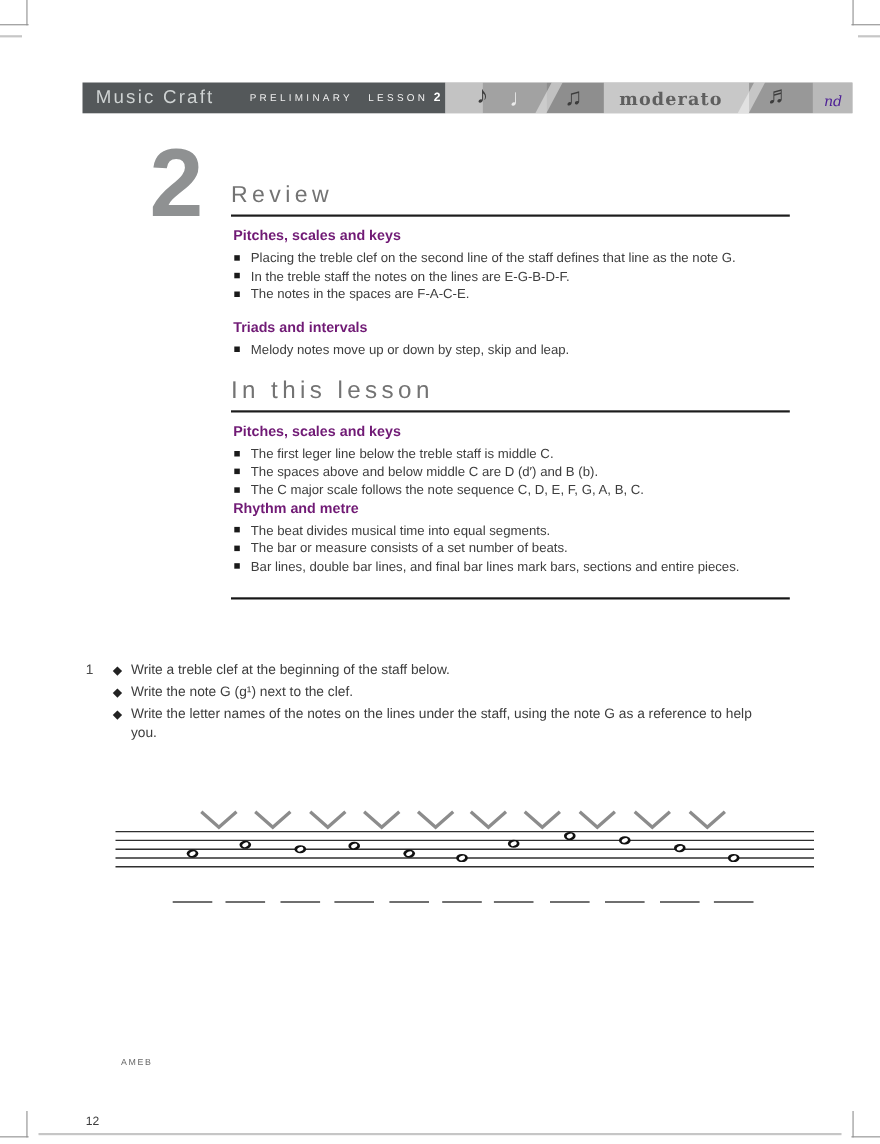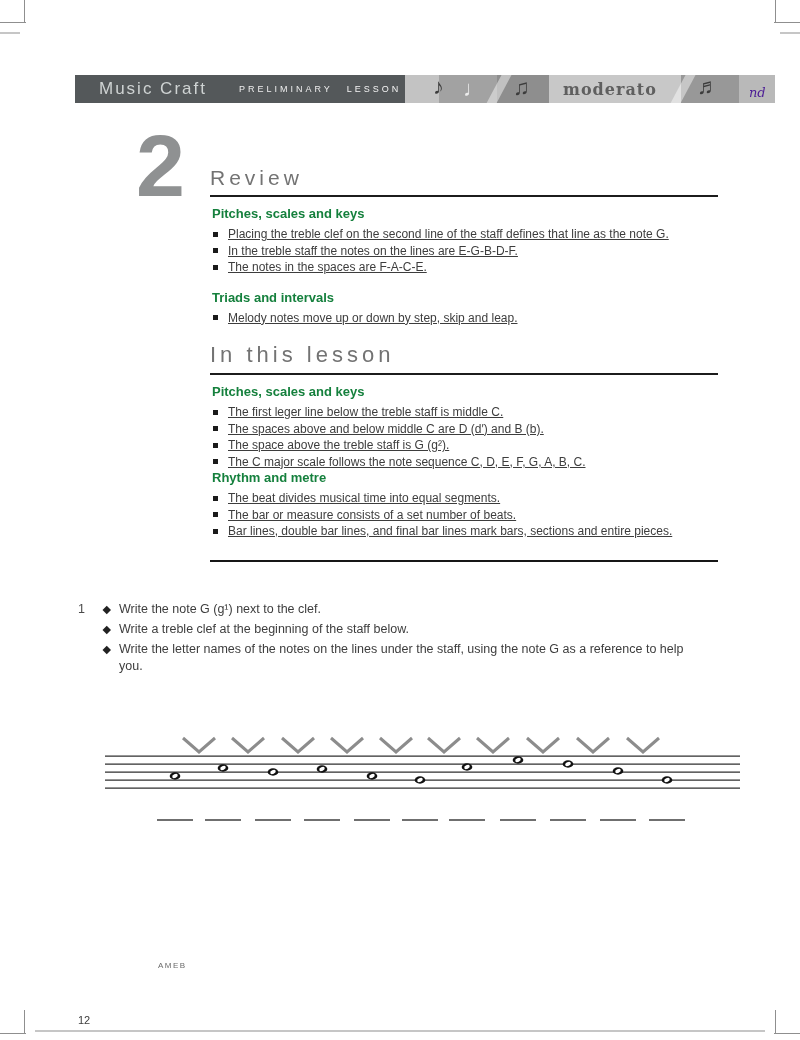--- a/index.html
+++ b/index.html
@@ -6,21 +6,21 @@
   .page{position:relative;width:800px;height:1040px;background:#ffffff;overflow:hidden;
         font-family:"Liberation Sans",sans-serif;color:#3d3d3d;}
 
   
   .mark{position:absolute;background:#8f8f8f;}
   .mark.light{background:#c6c6c6;}
 
   
   .header-bar{position:absolute;left:75px;top:75px;width:330px;height:28px;
               background:#54585a;display:flex;align-items:center;white-space:nowrap;}
-  .brand{color:#cfd3d3;font-size:17px;letter-spacing:2px;margin-left:24px;}
+  .brand{color:#cfd3d3;font-size:17px;letter-spacing:2px;margin-left:12px;}
   .series{color:#eeeeee;font-size:9px;letter-spacing:3px;margin-left:32px;}
   .lesson-label{color:#f4f4f4;font-size:9px;letter-spacing:3px;margin-left:14px;}
   .lesson-num{color:#ffffff;font-size:11px;font-weight:bold;margin-left:5px;}
 
   .collage{position:absolute;left:405px;top:75px;width:370px;height:28px;overflow:hidden;background:#b3b3b3;}
   .cb{position:absolute;top:0;height:28px;}
   .cb1{left:0;width:34px;background:#c3c3c3;}
   .cb2{left:34px;width:58px;background:#a2a2a2;}
   .cb3{left:92px;width:52px;background:#8e8e8e;}
   .cb4{left:144px;width:132px;background:#c8c8c8;}
@@ -37,22 +37,22 @@
 
   
   .big-num{position:absolute;left:136px;top:126px;font-size:88px;line-height:80px;
            font-weight:bold;color:#8f9192;}
 
   
   .content{position:absolute;left:210px;top:166px;width:508px;}
   h1{font-weight:400;font-size:21px;letter-spacing:4px;color:#737373;margin:0;
      padding-bottom:5px;border-bottom:2px solid #1c1c1c;}
   h1.second{margin-top:16px;font-size:22px;}
-  .group-title{font-size:13px;font-weight:bold;color:#15803d;margin:9px 0 0 2px;}
-  ul.square{list-style:none;margin:5px 0 0 0;padding:0;text-decoration:underline;}
+  .group-title{font-size:13px;font-weight:bold;color:#701a75;margin:9px 0 0 2px;}
+  ul.square{list-style:none;margin:5px 0 0 0;padding:0;}
   ul.square li{position:relative;padding-left:18px;font-size:12px;line-height:16.5px;
                color:#3d3d3d;max-width:492px;}
   ul.square li::before{content:"";position:absolute;left:3px;top:5.5px;width:5px;height:5px;background:#1a1a1a;}
   .g-gap{margin-top:14px;}
   .g-gap2{margin-top:0;}
   .rule{margin-top:20px;border-top:2.5px solid #161616;}
 
   
   .exercise{position:absolute;left:78px;top:601px;width:650px;display:flex;}
   .ex-num{width:24px;font-size:12.5px;color:#4a4a4a;padding-top:1px;}
@@ -60,21 +60,21 @@
   ul.diamond li{position:relative;padding-left:17px;font-size:12.5px;line-height:16.5px;
                 color:#3d3d3d;max-width:588px;margin-bottom:3.5px;}
   ul.diamond li::before{content:"";position:absolute;left:2px;top:5.5px;width:5.5px;height:5.5px;
                 background:#222;transform:rotate(45deg);}
 
   
   .staff-wrap{position:absolute;left:90px;top:724px;width:662px;height:106px;}
 
   
   .pageno{position:absolute;left:78px;top:1014px;font-size:11px;color:#3c3c3c;}
-  .pubname{position:absolute;left:110px;top:961px;font-size:8px;letter-spacing:1.5px;color:#6a6a6a;margin-left:48px;}
+  .pubname{position:absolute;left:110px;top:961px;font-size:8px;letter-spacing:1.5px;color:#6a6a6a;}
 </style>
 </head>
 <body>
 
 <div class="page">
 
   <div class="mark" style="left:24px;top:0;width:1px;height:23px;"></div>
   <div class="mark" style="left:0;top:22px;width:26px;height:1px;"></div>
   <div class="mark light" style="left:0;top:32px;width:20px;height:2px;"></div>
   <div class="mark" style="right:24px;top:0;width:1px;height:23px;"></div>
@@ -124,38 +124,37 @@
         <ul class="square">
           <li>Melody notes move up or down by step, skip and leap.</li>
         </ul>
       </div>
     <h1 class="second">In this lesson</h1>
     <div id="lesson-groups">
         <div class="group-title">Pitches, scales and keys</div>
         <ul class="square">
           <li>The first leger line below the treble staff is middle C.</li>
           <li>The spaces above and below middle C are D (d′) and B (b).</li>
-          <li>The space above the treble staff is G (g²).</li>
           <li>The C major scale follows the note sequence C, D, E, F, G, A, B, C.</li>
         </ul>
         <div class="group-title g-gap2">Rhythm and metre</div>
         <ul class="square">
           <li>The beat divides musical time into equal segments.</li>
           <li>The bar or measure consists of a set number of beats.</li>
           <li>Bar lines, double bar lines, and final bar lines mark bars, sections and entire pieces.</li>
         </ul>
       </div>
     <div class="rule"></div>
   </div>
 
   <div class="exercise">
     <span class="ex-num">1</span>
     <ul class="diamond" id="exercise-steps">
+        <li>Write a treble clef at the beginning of the staff below.</li>
         <li>Write the note G (g¹) next to the clef.</li>
-        <li>Write a treble clef at the beginning of the staff below.</li>
         <li>Write the letter names of the notes on the lines under the staff, using the note G as a reference to help you.</li>
       </ul>
   </div>
 
   <div class="staff-wrap"><svg width="662" height="106" viewBox="0 0 662 106">
         <line x1="15" x2="650" y1="32" y2="32" stroke="#2f2f2f" stroke-width="1.25"></line>
         <line x1="15" x2="650" y1="40" y2="40" stroke="#2f2f2f" stroke-width="1.25"></line>
         <line x1="15" x2="650" y1="48" y2="48" stroke="#2f2f2f" stroke-width="1.25"></line>
         <line x1="15" x2="650" y1="56" y2="56" stroke="#2f2f2f" stroke-width="1.25"></line>
         <line x1="15" x2="650" y1="64" y2="64" stroke="#2f2f2f" stroke-width="1.25"></line>

